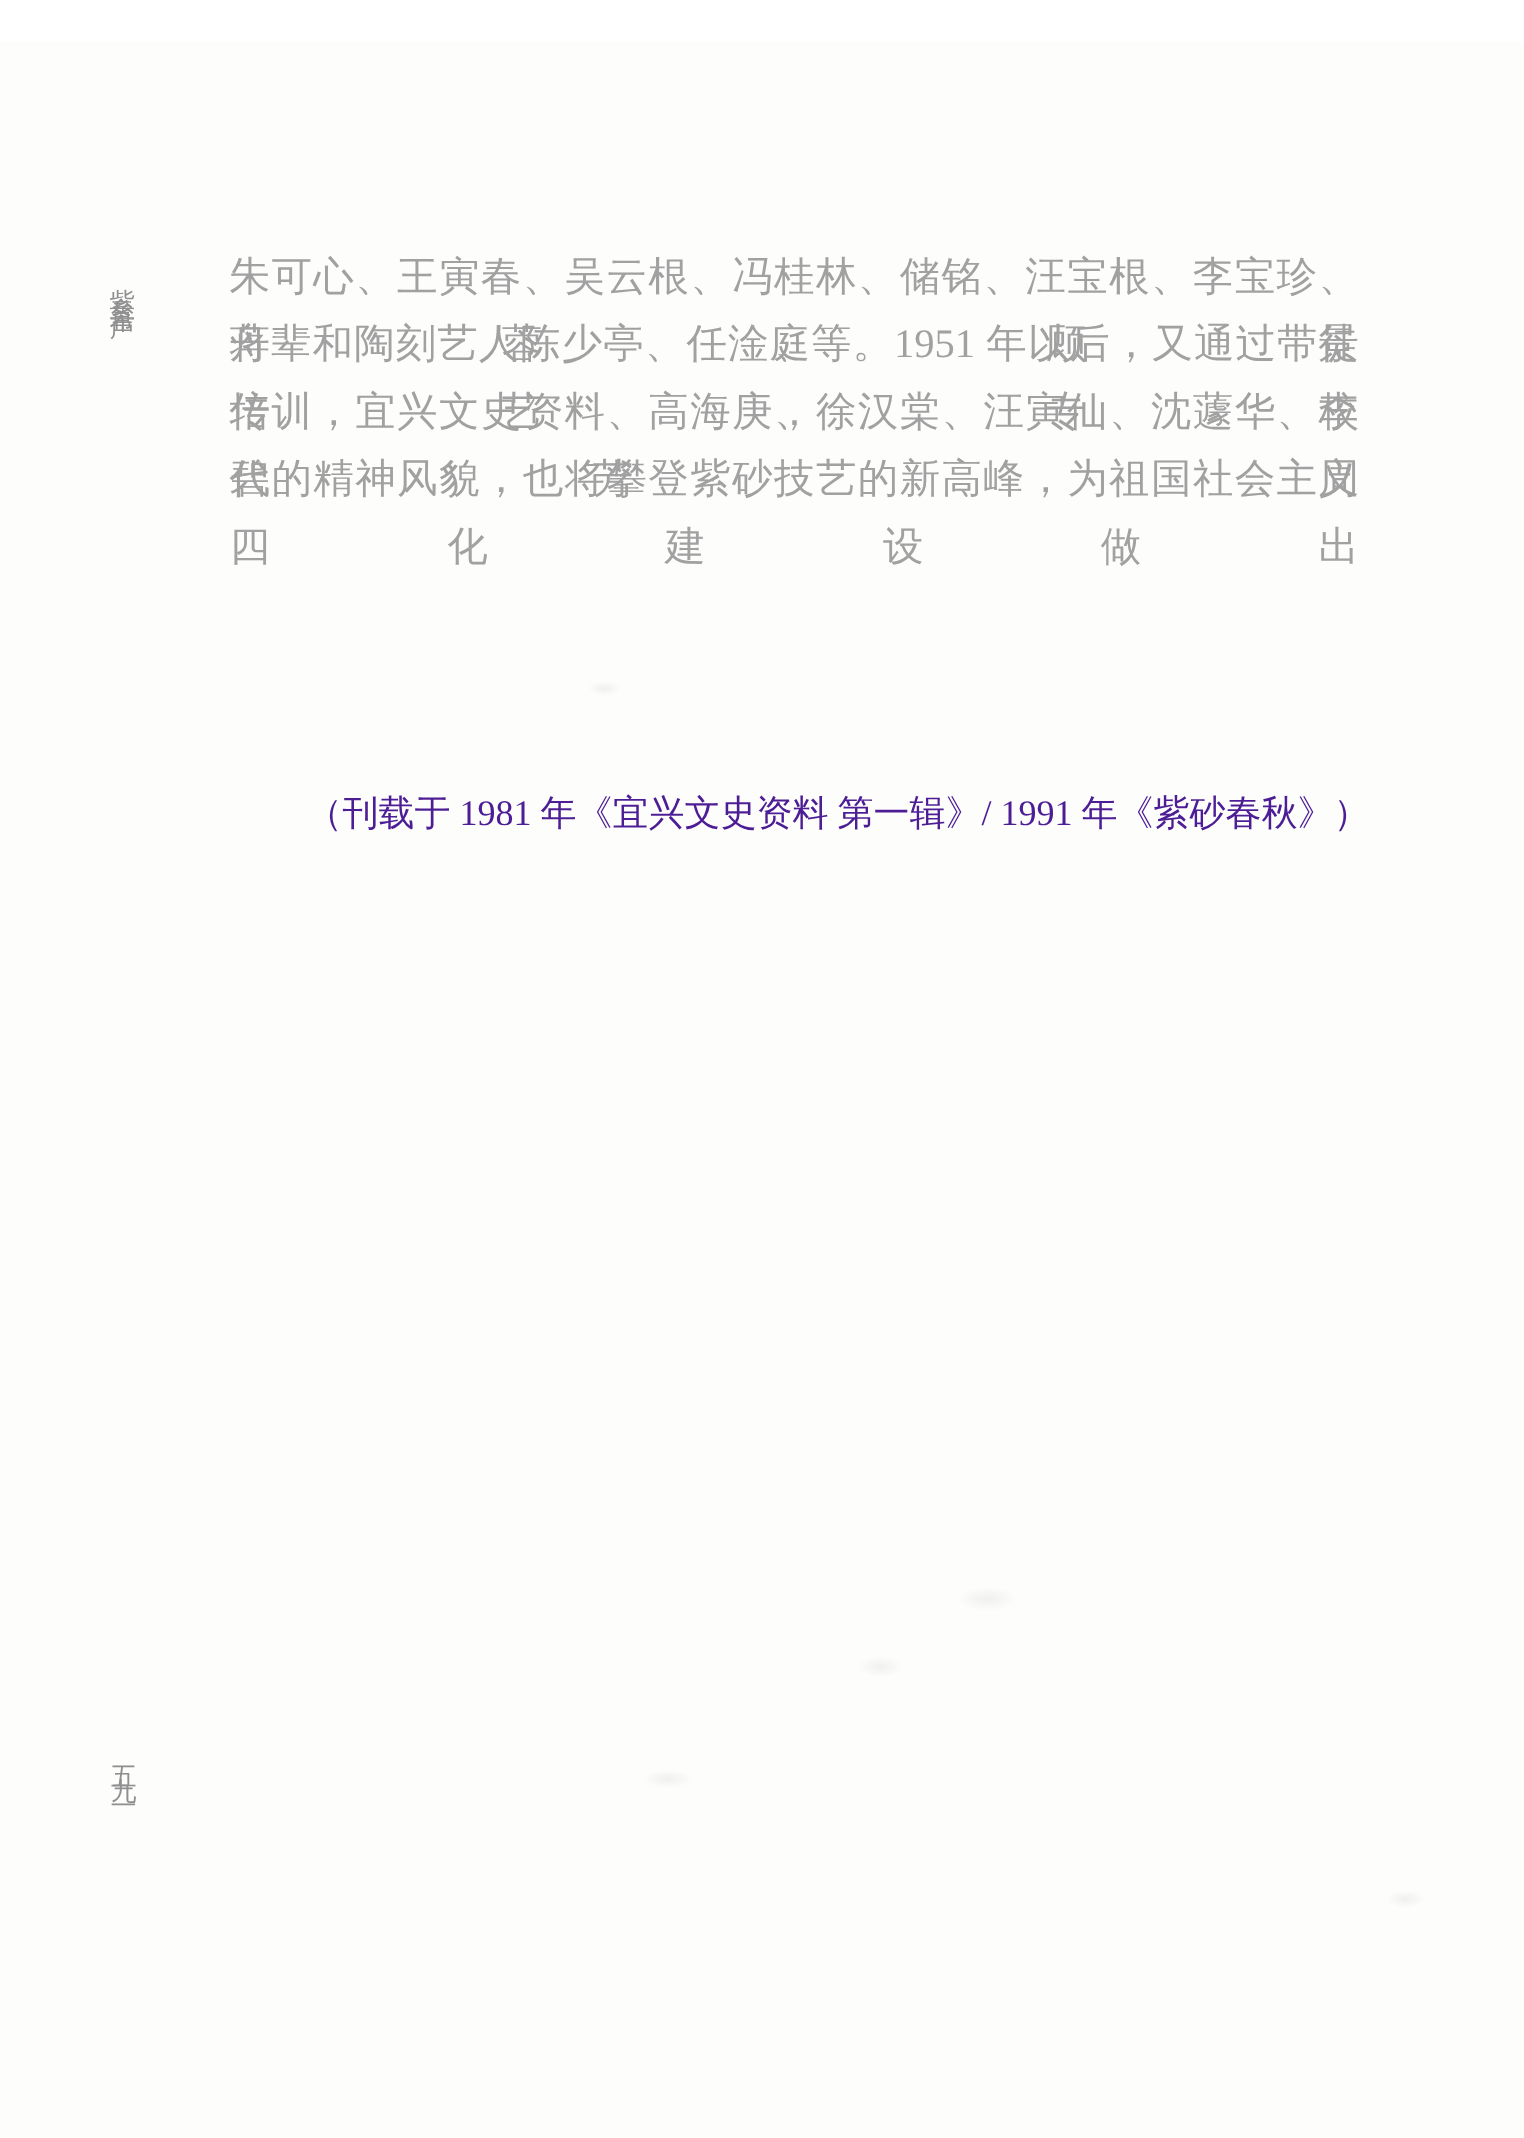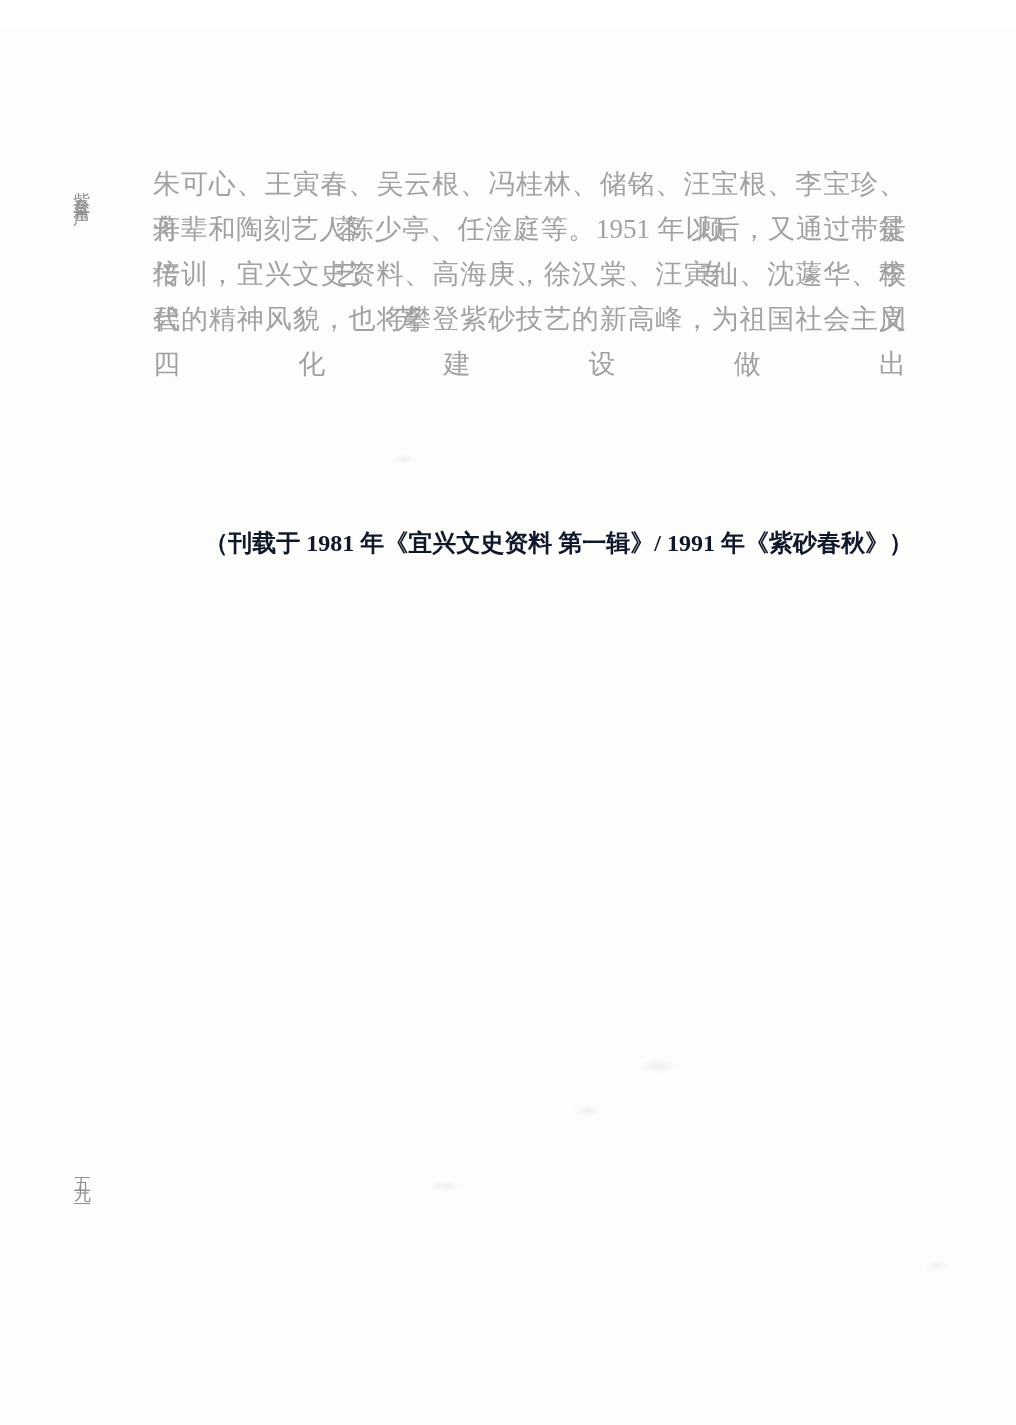--- a/index.html
+++ b/index.html
@@ -45,22 +45,21 @@
   }
   
   .citation {
     position: absolute;
     left: 153px;
     top: 498px;
     width: 760px;
     text-align: right;
     font-size: 24px;
     line-height: 34px;
-    color: #0f172a;
-    font-weight: bold;
+    color: #4c1d95;
   }
   
   .page-number {
     position: absolute;
     left: 71px;
     top: 1136px;
     writing-mode: vertical-rl;
     text-orientation: upright;
     font-size: 17px;
     letter-spacing: 8px;

